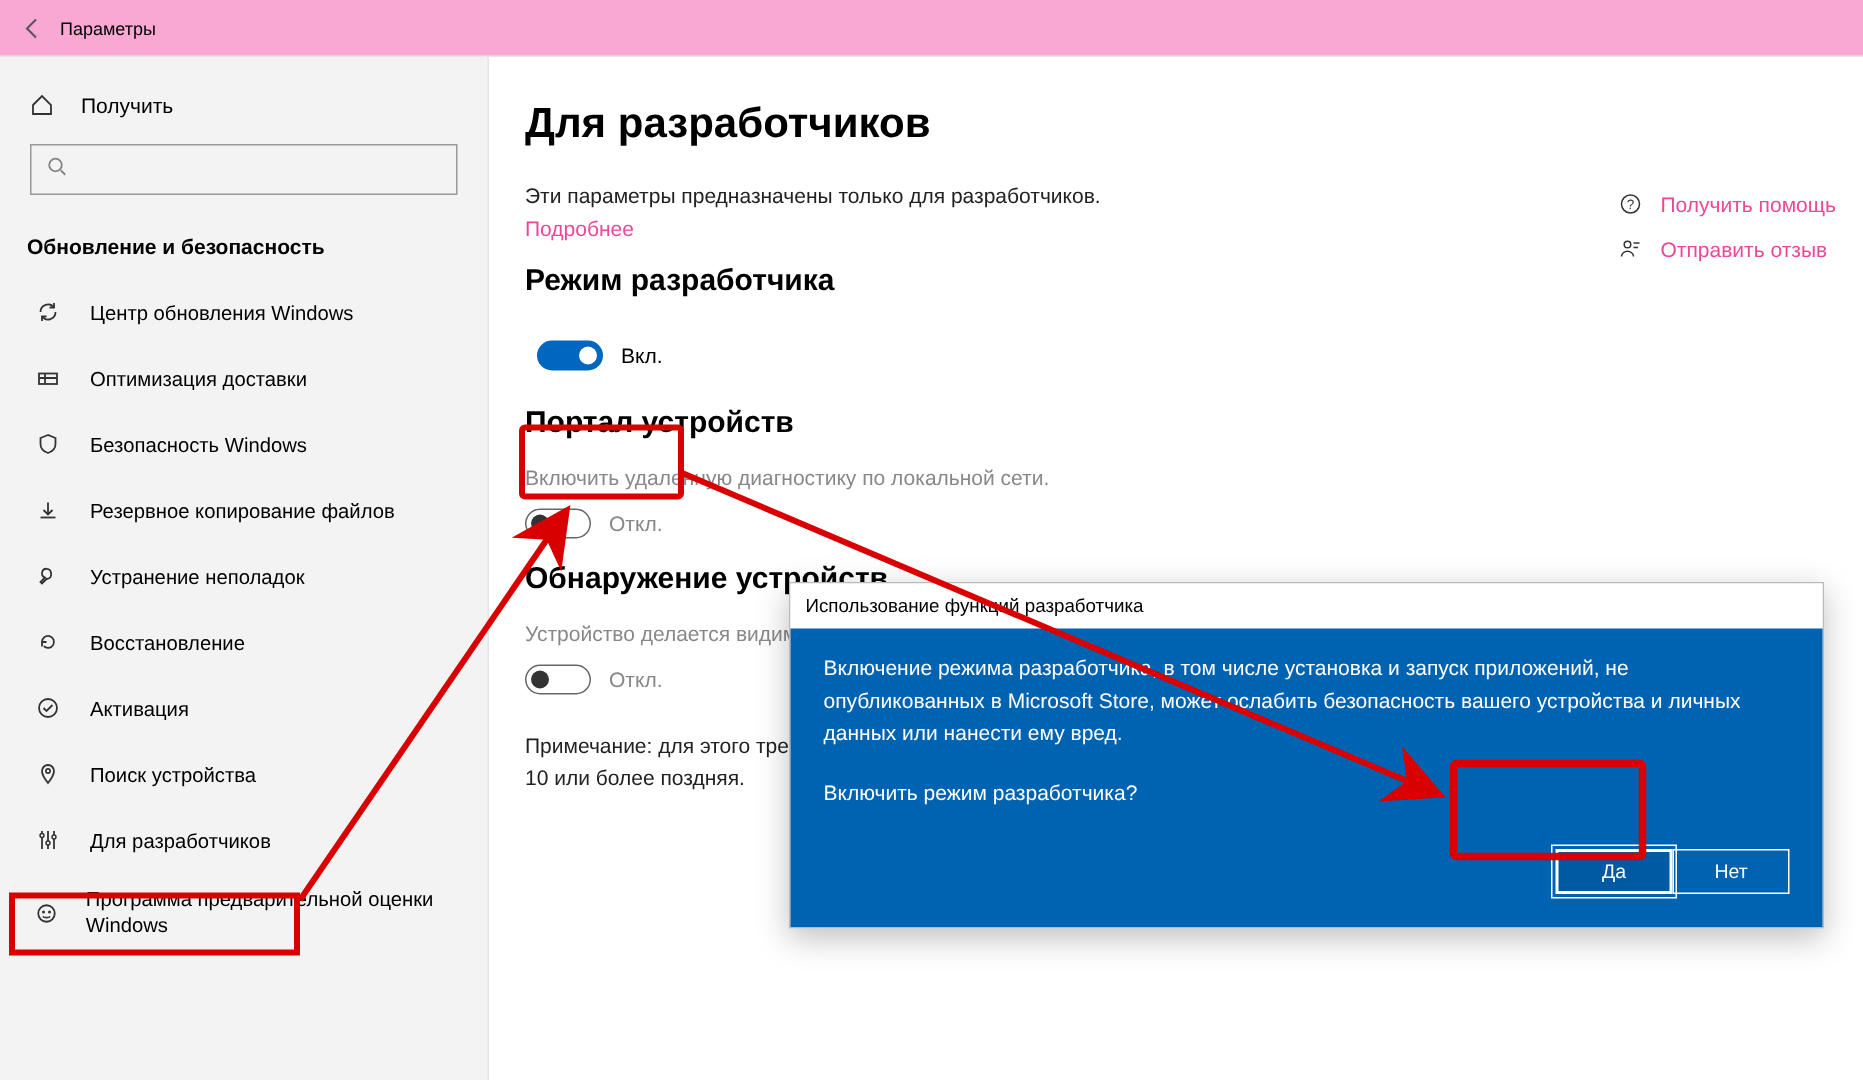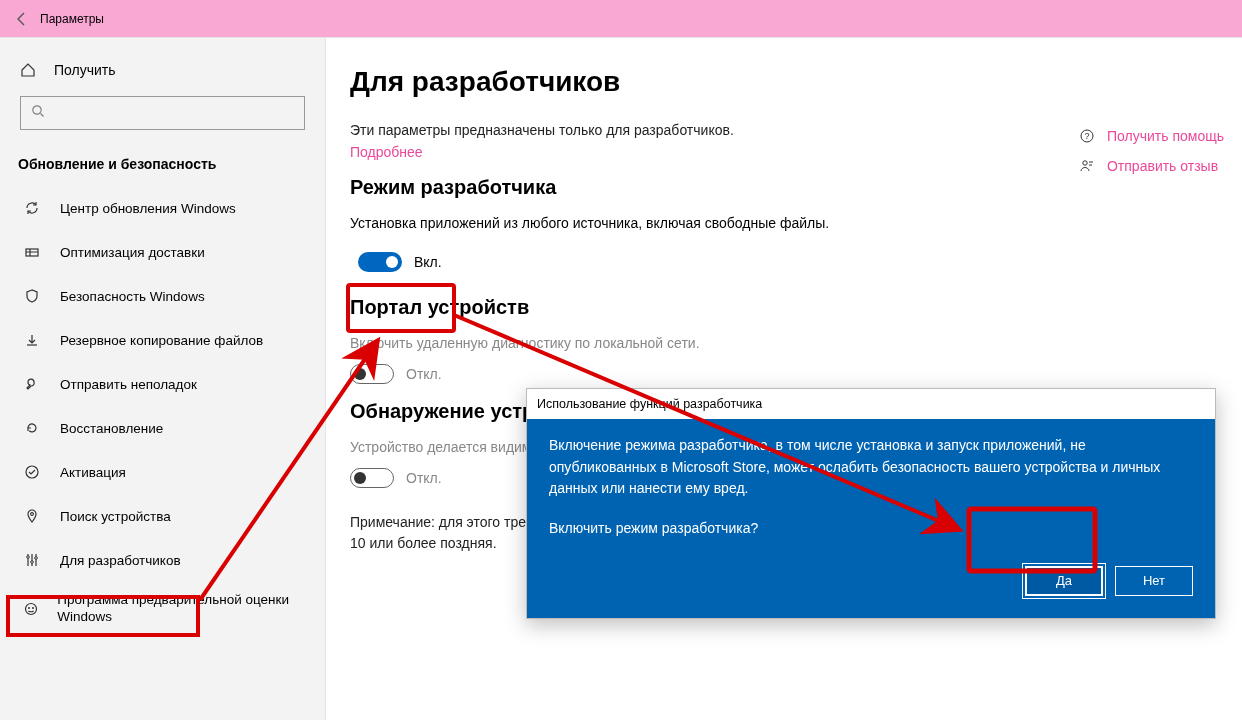--- a/index.html
+++ b/index.html
@@ -38,21 +38,21 @@
   .rside .row .ico{width:18px;margin-right:10px}
   .note{font-size:14px;color:#222;max-width:480px;margin-top:24px;line-height:1.5}
   
   .hl-nav{position:absolute;border:4px solid #d80000;left:6px;top:595px;width:194px;height:42px;pointer-events:none}
   
   .dialog{position:absolute;right:26px;top:350px;width:690px;background:#fff;border:1px solid #bbb;box-shadow:0 6px 20px rgba(0,0,0,.25)}
   .dlg-title{font-size:12.5px;padding:8px 10px;background:#fff;color:#000}
   .dlg-body{background:#0063b1;color:#fff;padding:16px 22px 22px 22px;font-size:14px;line-height:1.55}
   .dlg-msg{margin-bottom:18px}
   .dlg-q{margin-bottom:26px}
-  .dlg-btns{display:flex;justify-content:flex-end;gap:12px}
+  .dlg-btns{display:flex;justify-content:flex-end;gap:0}
   .dlg-btn{min-width:78px;height:30px;border:1px solid #fff;background:transparent;color:#fff;font-size:13px;display:flex;align-items:center;justify-content:center}
   .dlg-btn.primary{background:#005aa3;border:2px solid #fff;outline:1px solid #fff;outline-offset:2px}
   
   .overlay{position:absolute;left:0;top:0;width:100%;height:100%;pointer-events:none;z-index:5}
   .ico svg{display:block}
 </style>
 </head>
 <body>
 
 <div class="topbar">
@@ -118,21 +118,21 @@
           </svg>
         </span>
       <span>Резервное копирование файлов</span>
     </div>
     <div class="nav-item">
       <span class="ico">
           <svg width="16" height="16" viewBox="0 0 16 16">
             <path d="M10 6a3 3 0 1 0-4 3l-3 3 1 1 3-3a3 3 0 0 0 3-4z" fill="none" stroke="#333" stroke-width="1.2"></path>
           </svg>
         </span>
-      <span>Отправить неполадок</span>
+      <span>Устранение неполадок</span>
     </div>
     <div class="nav-item">
       <span class="ico">
           <svg width="16" height="16" viewBox="0 0 16 16">
             <path d="M4 8a4 4 0 1 1 1.2 2.8" fill="none" stroke="#333" stroke-width="1.2"></path>
             <path d="M4 11V8h3" fill="none" stroke="#333" stroke-width="1.2"></path>
           </svg>
         </span>
       <span>Восстановление</span>
     </div>
@@ -200,21 +200,20 @@
               <path d="M2 13c0-2 2-3.5 4-3.5s4 1.5 4 3.5" fill="none" stroke="#333"></path>
               <path d="M10 4h4M10 7h3" stroke="#333"></path>
             </svg>
           </span>
         <span class="link">Отправить отзыв</span>
       </div>
     </div>
 
     
     <div class="h2">Режим разработчика</div>
-    <div class="sub">Установка приложений из любого источника, включая свободные файлы.</div>
     <div id="devtoggle" style="display:inline-flex;align-items:center;padding:8px 16px 8px 8px;margin-top:6px">
       <div class="tog-track">
           <div class="tog-knob"></div>
         </div>
       <span class="tog-label">Вкл.</span>
     </div>
 
     
     <div class="h2">Портал устройств</div>
     <div class="sub gray">Включить удаленную диагностику по локальной сети.</div>

